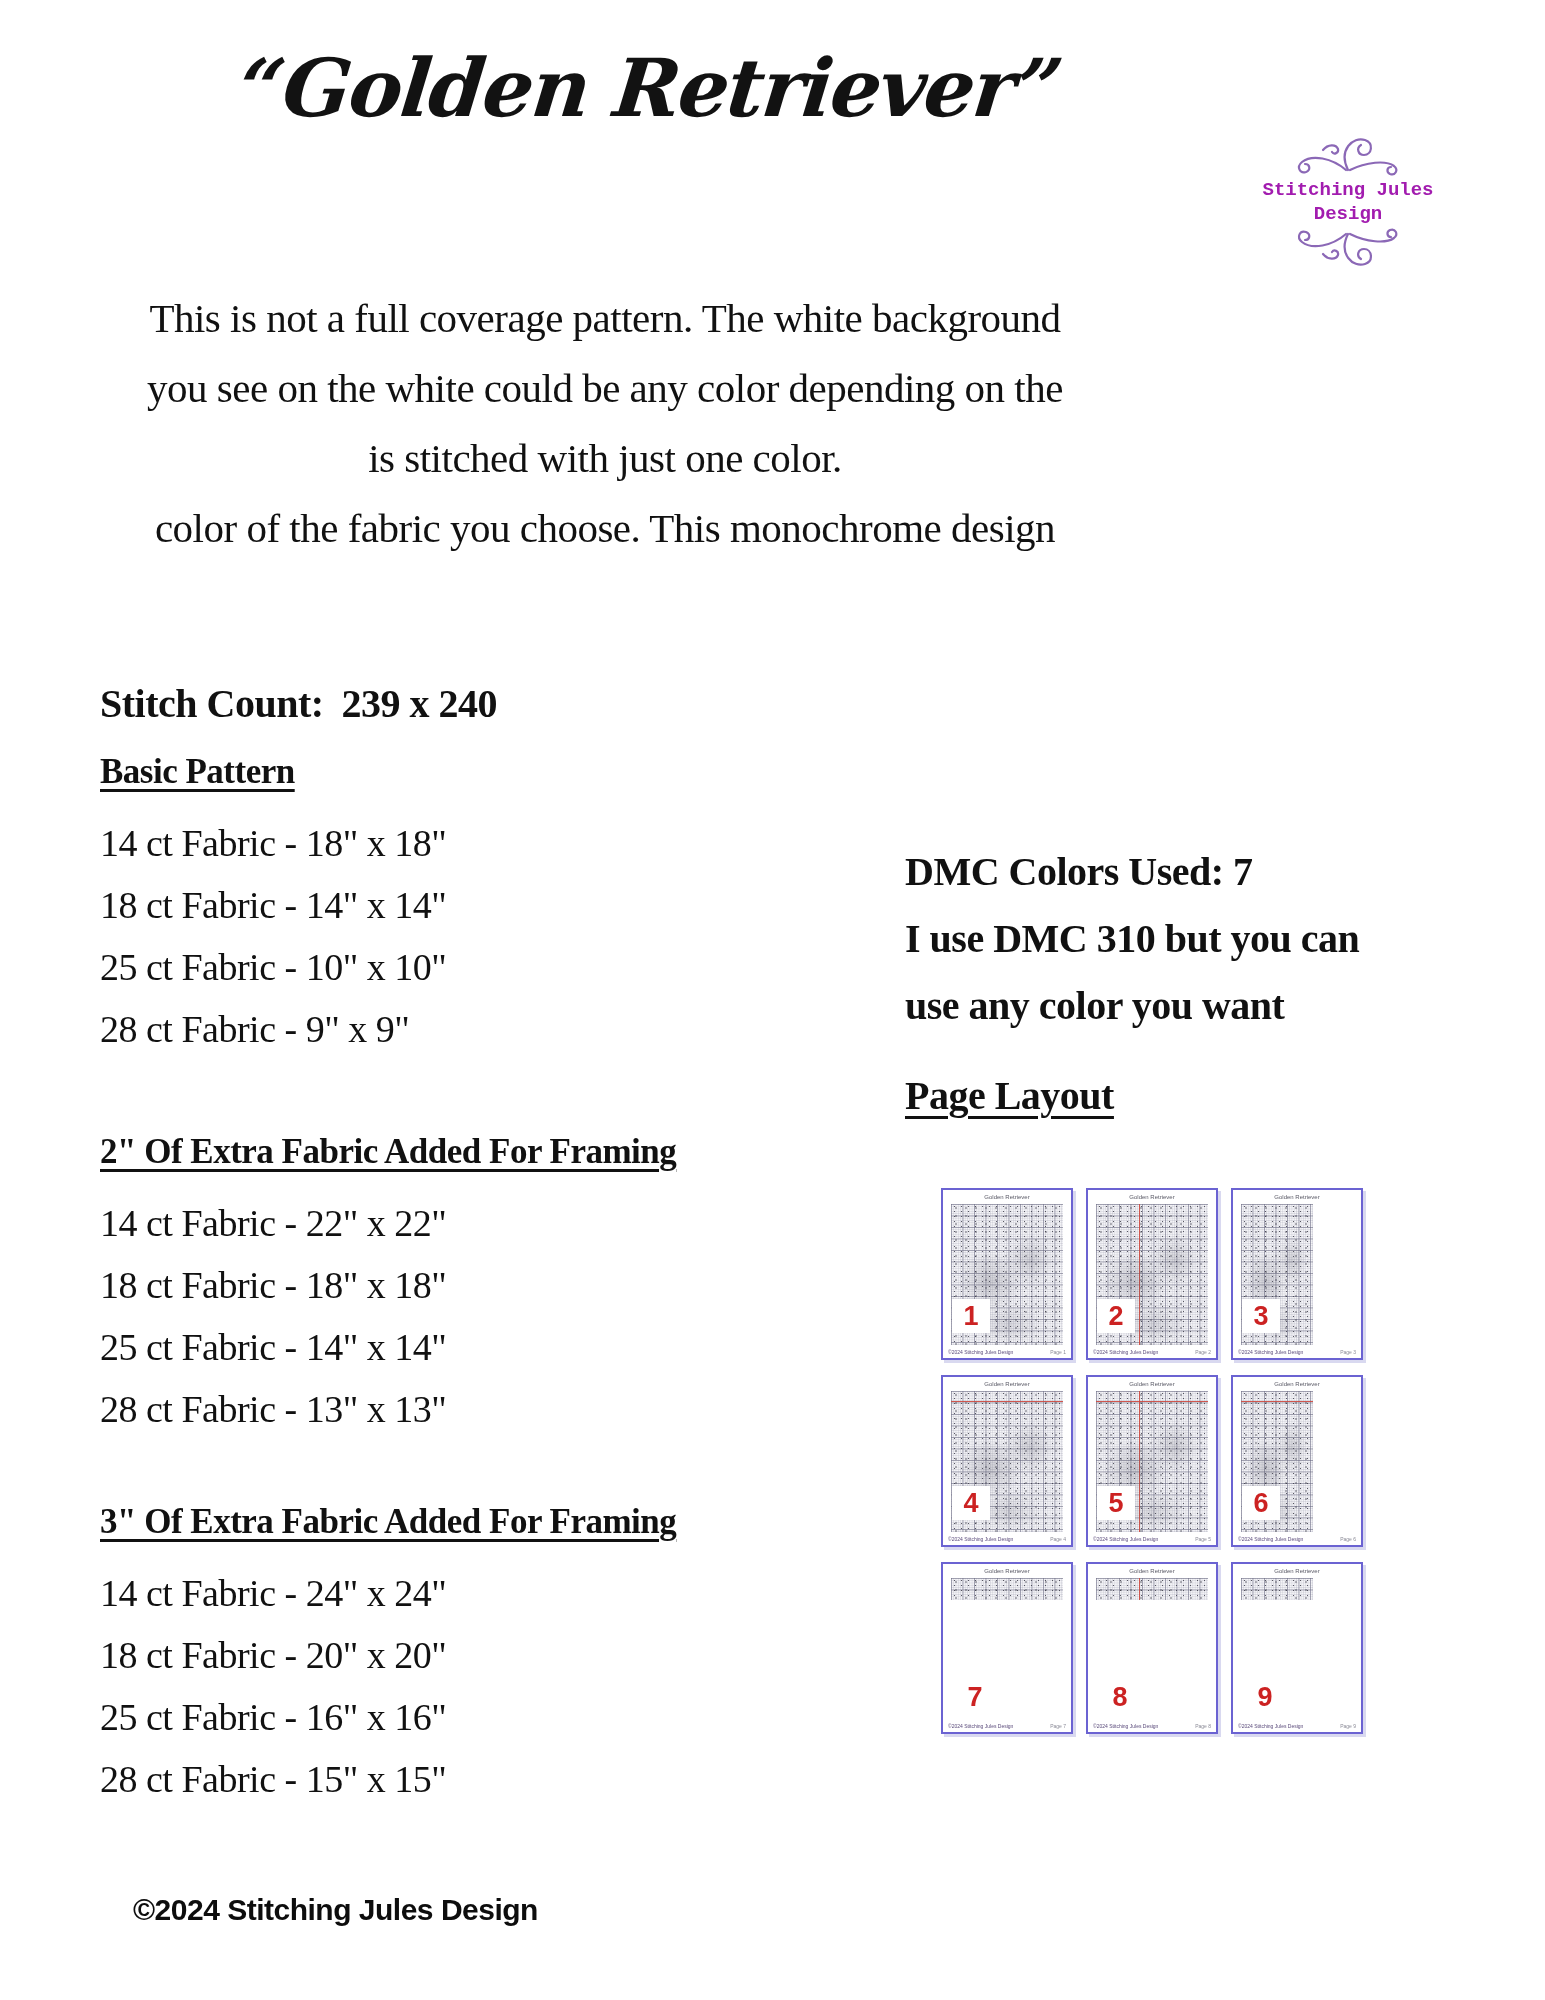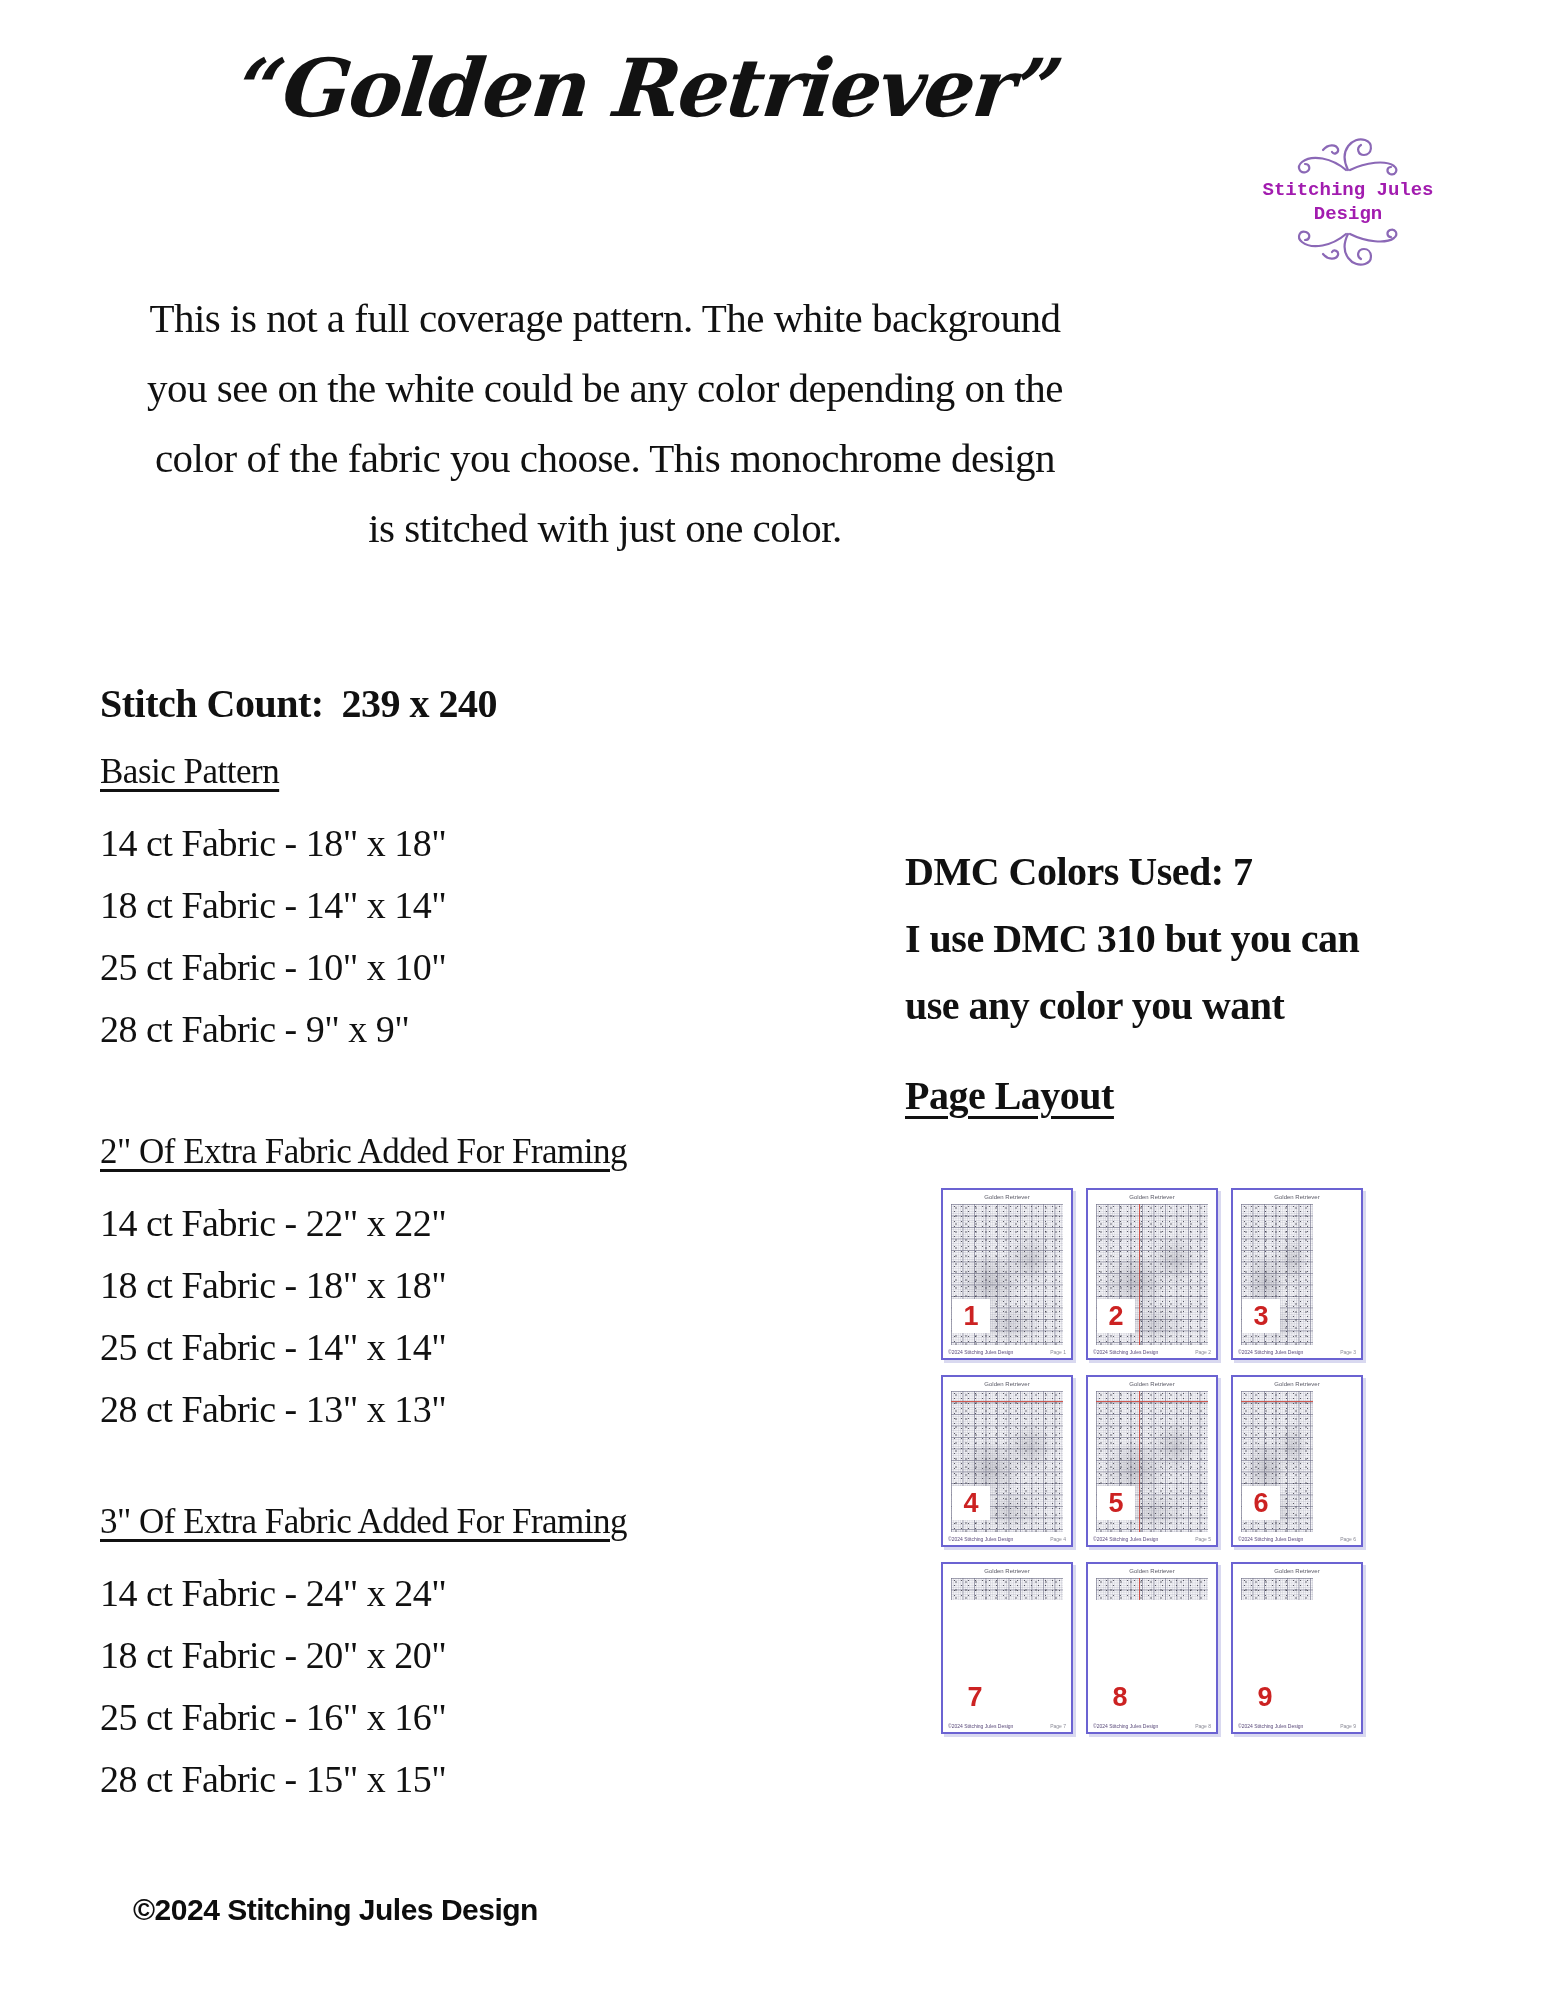--- a/index.html
+++ b/index.html
@@ -18,21 +18,21 @@
              letter-spacing:0px;color:#a21caf;line-height:24px;}
 
   
   .intro{position:absolute;left:70px;top:283px;width:1070px;text-align:center;
          font-size:41px;line-height:70px;letter-spacing:-0.5px;}
   .intro div{white-space:nowrap;}
 
   
   .stitch{position:absolute;left:100px;top:680px;font-weight:700;font-size:40px;letter-spacing:-0.5px;}
   .stitch .val{margin-left:18px;}
-  .sec-head{position:absolute;left:100px;font-weight:400;font-size:35px;letter-spacing:-0.5px;
+  .sec-head{position:absolute;left:100px;font-weight:700;font-size:35px;letter-spacing:-0.5px;
             text-decoration:underline;text-underline-offset:6px;text-decoration-thickness:3px;}
   .sec-list{position:absolute;left:100px;font-size:38px;line-height:62px;letter-spacing:-0.5px;}
   .h-basic{top:752px;} .l-basic{top:812px;}
   .h-two{top:1132px;}  .l-two{top:1192px;}
   .h-three{top:1502px;} .l-three{top:1562px;}
 
   
   .dmc{position:absolute;left:905px;top:838px;font-weight:700;font-size:40px;line-height:67px;letter-spacing:-0.5px;}
   .pl-head{position:absolute;left:905px;top:1072px;width:465px;text-align:left;
            font-weight:700;font-size:40px;letter-spacing:-0.5px;
@@ -104,22 +104,22 @@
         <path d="M78 40 C64 28 44 24 34 32 C28 37 32 44 38 42 C43 40 42 34 37 34"></path>
         <path d="M82 40 C98 32 118 30 126 36 C131 40 127 46 122 44 C118 42 119 37 123 37"></path>
         <path d="M55 20 C60 14 68 14 70 19 C71 23 66 25 64 22"></path>
       </g>
     </svg>
   </div>
 
   <div class="intro">
     <div>This is not a full coverage pattern. The white background</div>
     <div>you see on the white could be any color depending on the</div>
+    <div>is stitched with just one color.</div>
     <div>color of the fabric you choose. This monochrome design</div>
-    <div>is stitched with just one color.</div>
   </div>
 
   <div class="stitch">
     <span>Stitch Count:</span><span class="val">239 x 240</span>
   </div>
 
   <div class="sec-head h-basic">Basic Pattern</div>
   <div class="sec-list l-basic">
     <div>14 ct Fabric - 18" x  18"</div>
     <div>18 ct Fabric - 14" x 14"</div>

